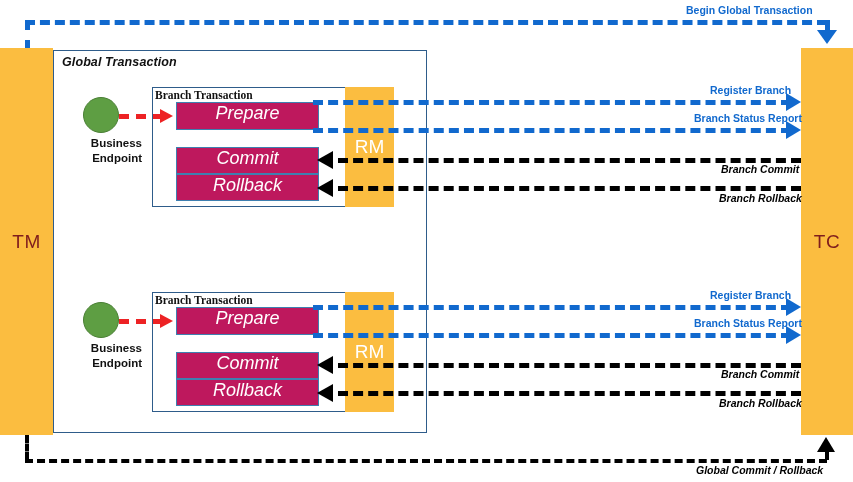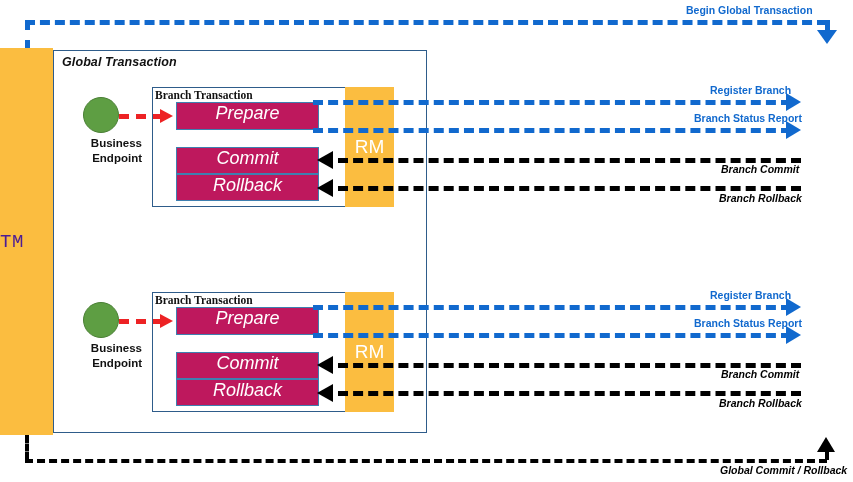--- a/index.html
+++ b/index.html
@@ -3,21 +3,21 @@
 <meta charset="utf-8">
 <style>
   html,body{margin:0;padding:0;background:#ffffff;}
   body{width:853px;height:482px;position:relative;overflow:hidden;
        font-family:"Liberation Sans","DejaVu Sans",sans-serif;}
 
   #stage{position:absolute;left:0;top:0;width:853px;height:482px;background:#ffffff;}
 
   
   .pillar{position:absolute;background:#FBBD40;display:flex;align-items:center;
-          color:#4c1d95;font-size:19px;letter-spacing:.5px;font-family:Liberation Mono, monospace;}
+          justify-content:center;color:#7f1d1d;font-size:19px;letter-spacing:.5px;}
   #tm-pillar{left:0px;top:48px;width:53px;height:387px;}
   #tc-pillar{left:801px;top:48px;width:52px;height:387px;}
 
   
   #global-box{position:absolute;left:53px;top:50px;width:374px;height:383px;
               background:#ffffff;border:1.5px solid #2E5C8A;box-sizing:border-box;}
   .box-title{position:absolute;font-size:12.5px;font-weight:bold;color:#111111;
              letter-spacing:.1px;white-space:nowrap;font-style:italic;}
   #global-title{left:62px;top:55px;}
 
@@ -78,20 +78,23 @@
   <div class="vline blue" style="left:25px;top:20px;height:30px;"></div>
   <div class="hline blue" style="left:25px;top:20px;width:802px;"></div>
   <div class="vline blue" style="left:825px;top:20px;height:12px;"></div>
   <div class="arrow arrow-down-blue" style="left:817px;top:30px;"></div>
   <div class="flow-label blue-t" style="left:686px;top:4px;">Begin Global Transaction</div>
 
   <div class="pillar" id="tm-pillar">
     <span>TM</span>
   </div>
 
+  <div class="pillar" id="tc-pillar">
+    <span>TC</span>
+  </div>
 
   <div id="global-box"></div>
   <div class="box-title" id="global-title">Global Transaction</div>
 
   <div class="branch-box" style="left:152px;top:87px;height:120px;"></div>
   <div class="branch-title" style="left:155px;top:89px;">Branch Transaction</div>
 
   <div class="endpoint-circle" style="left:83px;top:97px;"></div>
   <div class="endpoint-label" style="left:62px;top:136px;width:80px;">
     <span>Business</span><br>
@@ -170,15 +173,15 @@
   <div class="flow-label black-t" style="left:721px;top:368px;">Branch Commit</div>
 
   <div class="hline black" style="left:338px;top:391px;width:463px;"></div>
   <div class="arrow arrow-left-black" style="left:317px;top:384px;"></div>
   <div class="flow-label black-t" style="left:719px;top:397px;">Branch Rollback</div>
 
   <div class="vline black thin" style="left:25px;top:435px;height:25px;"></div>
   <div class="hline black thin" style="left:25px;top:459px;width:802px;"></div>
   <div class="vline black thin" style="left:825px;top:452px;height:8px;"></div>
   <div class="arrow arrow-up-black" style="left:817px;top:437px;"></div>
-  <div class="flow-label black-t" style="left:720px;top:464px;">Global Commit / Rollback</div>
+  <div class="flow-label black-t" style="left:696px;top:464px;">Global Commit / Rollback</div>
 
 </div>
 
 </body></html>

